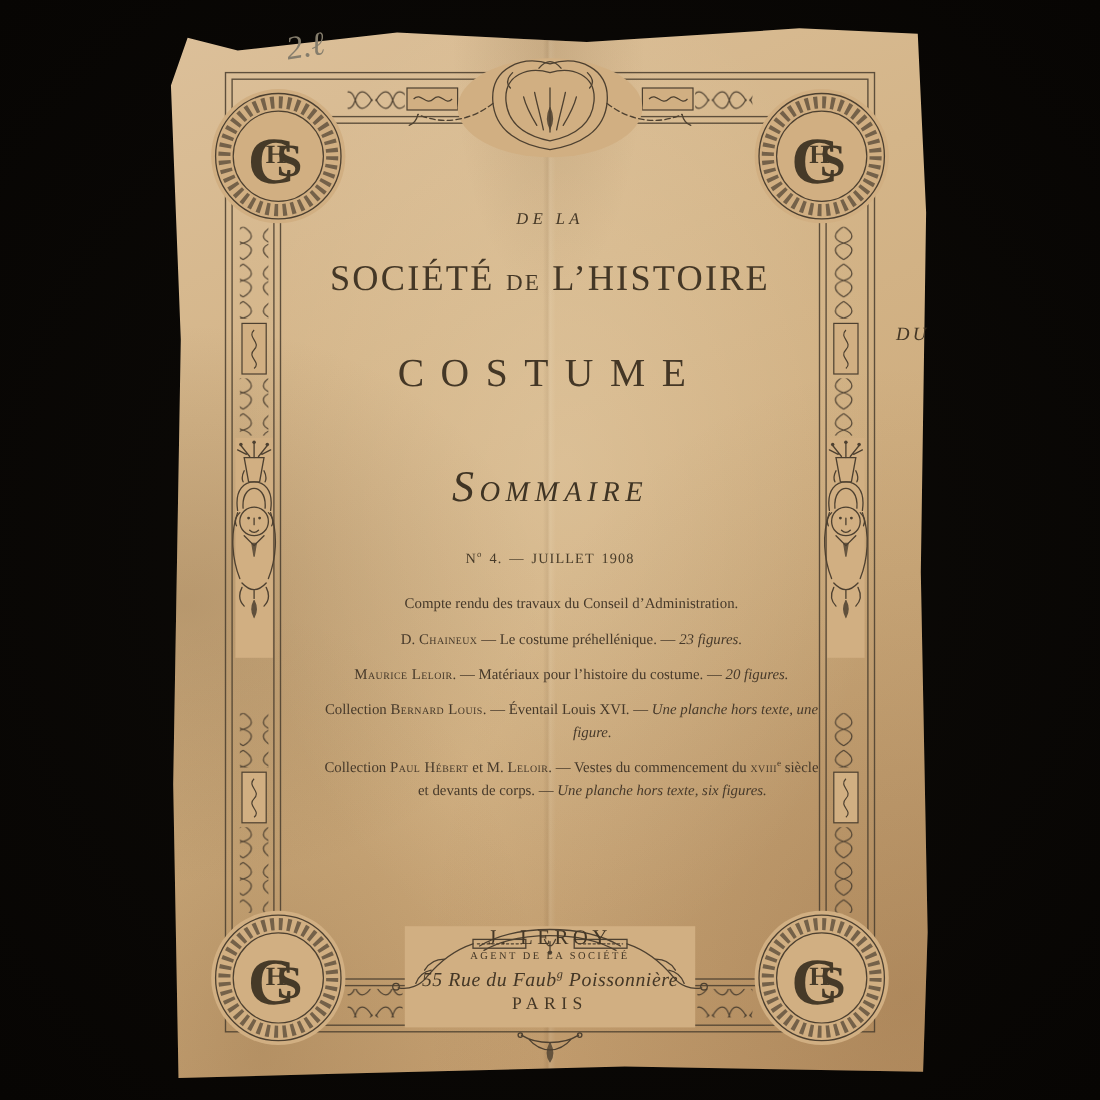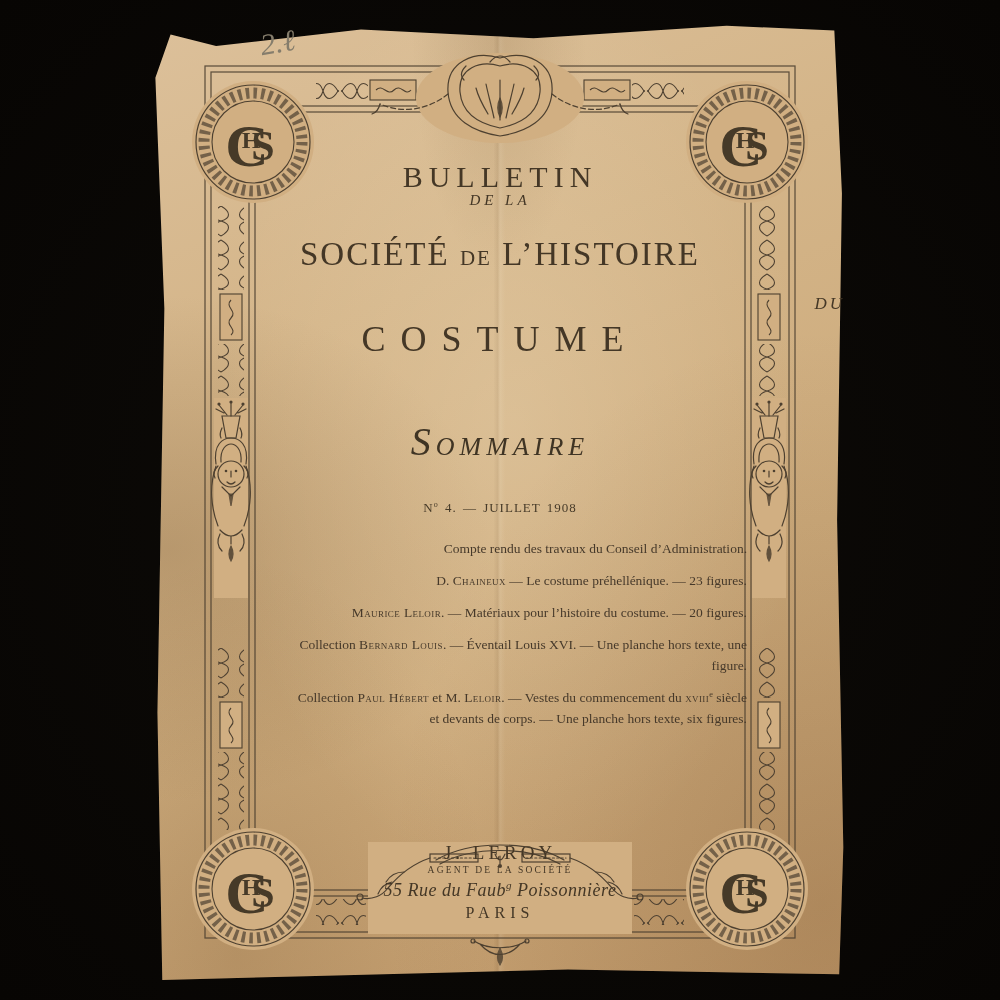--- a/index.html
+++ b/index.html
@@ -29,25 +29,25 @@
     font-style:italic;font-size:30px;transform:rotate(-9deg);text-align:left;}
   .t1{top:160px;font-size:30px;letter-spacing:6px;}
   .t2{top:192px;font-size:15px;letter-spacing:4px;font-style:italic;}
   .t3{top:236px;font-size:33px;letter-spacing:2px;}
   .t3 .small{font-size:21px;font-family:Liberation Serif, serif;}
   .t4{top:294px;font-size:17px;letter-spacing:3px;font-style:italic;text-align:right;}
   .t5{top:318px;font-size:36px;letter-spacing:15px;}
   .sommaire{top:418px;font-size:26px;letter-spacing:5px;font-style:italic;color:#3f3424;}
   .sommaire::first-letter{font-size:40px;}
   .issue{top:500px;font-size:13px;letter-spacing:1px;word-spacing:2px;color:#473b29;}
-  .contents{position:absolute;left:292px;top:538px;width:455px;text-align:right;
+  .contents{position:absolute;left:292px;top:538px;width:455px;text-align:center;
     font-size:13.5px;line-height:21px;color:#46392a;}
   .contents .item{margin-bottom:11px;padding-left:38px;text-indent:-38px;}
   .seg-sc{font-variant:small-caps;letter-spacing:.4px;}
-  .seg-it{}
+  .seg-it{font-style:italic;}
   .seg-sup{vertical-align:super;font-size:62%;line-height:0;}
   .leroy{top:842px;font-size:19px;letter-spacing:4px;}
   .agent{top:865px;font-size:9.5px;letter-spacing:2.2px;}
   .address{top:880px;font-size:18px;font-style:italic;letter-spacing:.5px;}
   .city{top:904px;font-size:16px;letter-spacing:5px;}
 </style>
 </head>
 <body>
 
 <div id="stage">
@@ -186,21 +186,20 @@
     <g transform="translate(500,0)" stroke="#4d4030" fill="none" stroke-width="1.2" stroke-linecap="round">
       <path d="M-26,941 C-12,950 12,950 26,941 M-20,944 C-8,958 8,958 20,944"></path>
       <path d="M0,948 q-5,10 0,17 q5,-7 0,-17" fill="#4d4030" opacity="0.8"></path>
       <circle cx="-27" cy="941" r="2"></circle>
         <circle cx="27" cy="941" r="2"></circle>
     </g>
   </svg>
 
   <div class="pencil">2.ℓ</div>
 
-  <div class="txt t1">BULLETIN</div>
   <div class="txt t2">DE LA</div>
   <div class="txt t3"><span>SOCIÉTÉ</span> <span class="small">DE</span> <span>L’HISTOIRE</span></div>
   <div class="txt t4">DU</div>
   <div class="txt t5">COSTUME</div>
 
   <div class="txt sommaire">SOMMAIRE</div>
   <div class="txt issue"><span>N</span><span class="seg-sup">o</span><span> 4. — JUILLET 1908</span></div>
 
   <div class="contents">
     <div class="item"><span>Compte rendu des travaux du Conseil d’Administration.</span></div>

